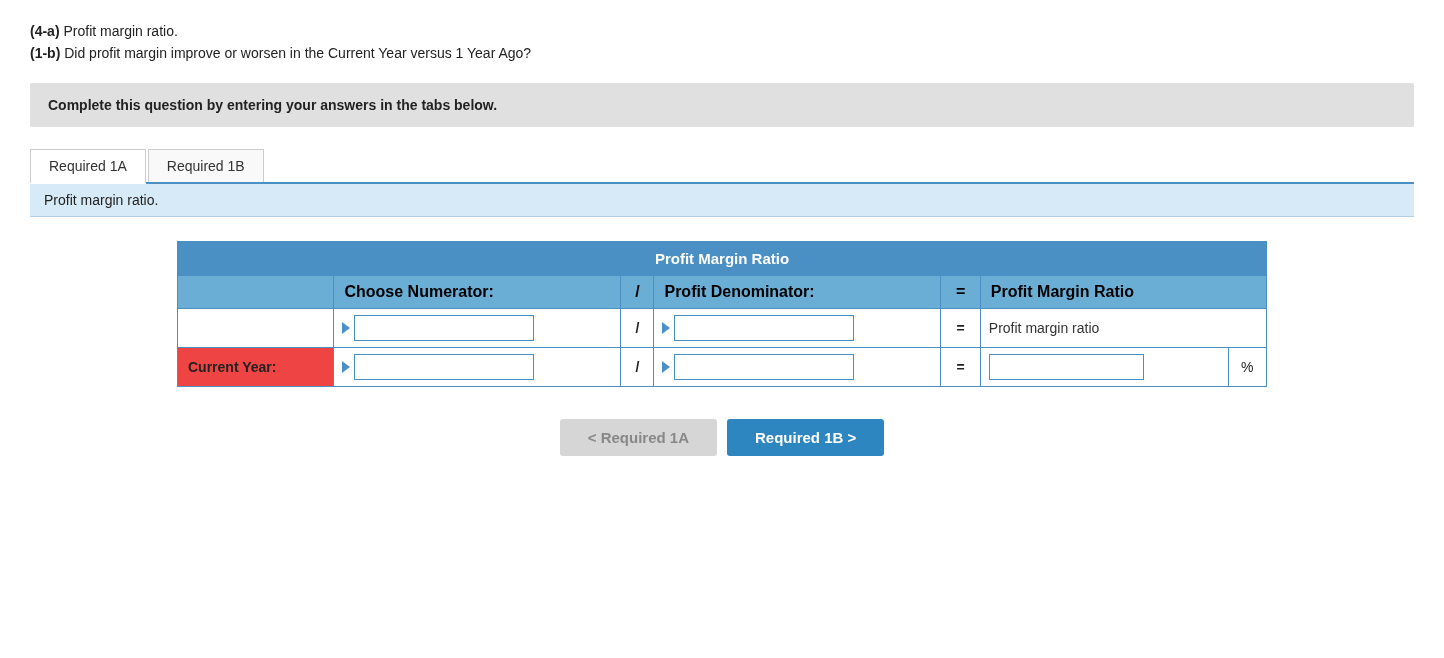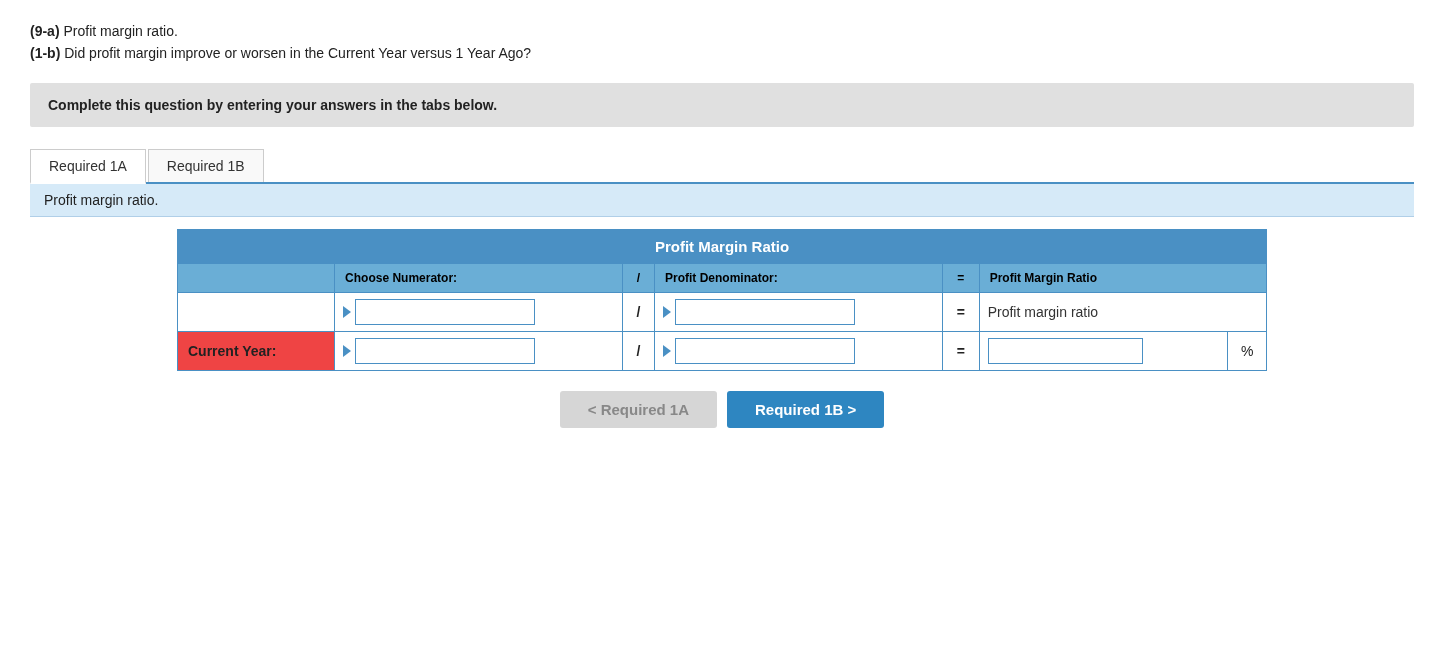--- a/index.html
+++ b/index.html
@@ -63,31 +63,31 @@
 
     .ratio-table-wrapper {
       margin-bottom: 20px;
       overflow-x: auto;
     }
 
     .ratio-table {
       border-collapse: collapse;
       width: 100%;
       max-width: 1090px;
-      margin: 0 auto;
+      margin: 12px auto;
     }
 
     .ratio-table th {
       background: #6aaed6;
       color: #000;
       font-weight: bold;
       padding: 7px 10px;
       border: 1px solid #4a90c4;
       text-align: left;
-      font-size: 12px;
+      font-size: 16px;
     }
 
     .ratio-table td {
       border: 1px solid #4a90c4;
       padding: 6px 8px;
       font-size: 14px;
       vertical-align: middle;
     }
 
     .ratio-table .row-label {
@@ -212,21 +212,21 @@
 
     .cell-with-triangle {
       display: flex;
       align-items: center;
     }
   </style>
 </head>
 <body>
 
 <div class="question-header">
-  <div><span style="font-weight:bold">(9-a)</span> Profit margin ratio.</div>
+  <div><span style="font-weight:bold">(4-a)</span> Profit margin ratio.</div>
   <div><span style="font-weight:bold">(1-b)</span> Did profit margin improve or worsen in the Current Year versus 1 Year Ago?</div>
 </div>
 
 <div class="instruction-box">
   <strong>Complete this question by entering your answers in the tabs below.</strong>
 </div>
 
 <div class="tabs-container">
   <div class="tab active">
     <span>Required 1A</span>

